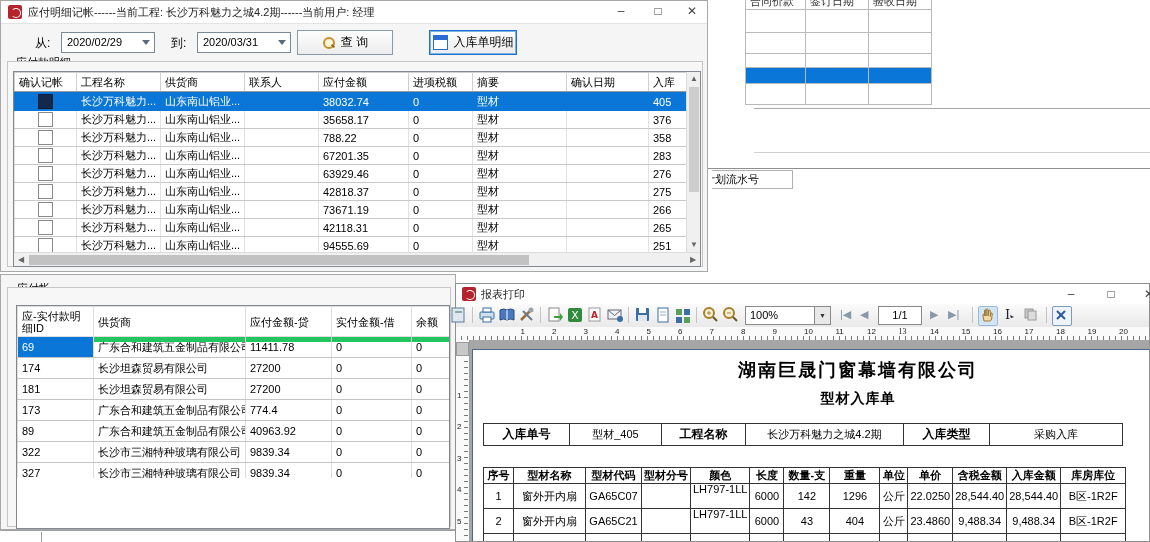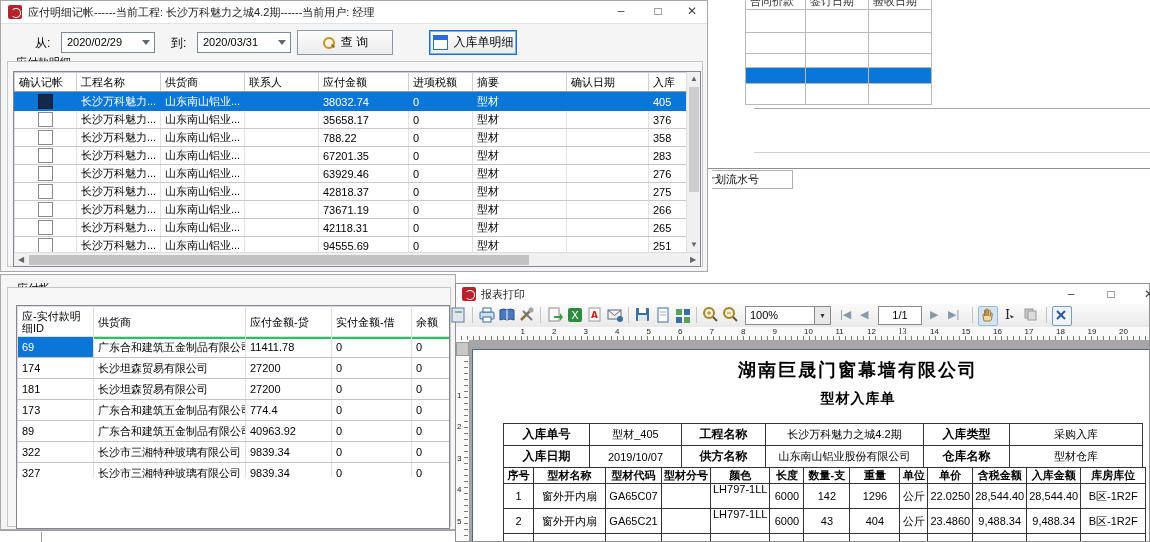--- a/index.html
+++ b/index.html
@@ -45,21 +45,21 @@
   .vscroll{position:absolute;width:14px;background:#f0f0f0;border-left:1px solid #dcdcdc;}
   .vscroll .sarrow{position:absolute;left:0;width:14px;height:14px;color:#666;font-size:8px;text-align:center;line-height:14px;}
   .vscroll .thumb{position:absolute;left:2px;width:10px;background:#cdcdcd;}
   .hscroll{position:absolute;height:14px;background:#f0f0f0;border-top:1px solid #dcdcdc;}
   .hscroll .sarrow{position:absolute;top:0;width:14px;height:14px;color:#666;font-size:8px;text-align:center;line-height:14px;}
   .hscroll .thumb{position:absolute;top:2px;height:10px;background:#c2c2c2;}
 
   
   #win2{left:0;top:274px;width:456px;height:256px;background:#f5f5f5;border:1px solid #a8a8a8;}
   #win2 .gtable td{height:20px;border:1px solid #dedede;border-bottom:1px solid #c4c4c4;}
-  #win2 .ghead td{border-bottom:3px solid #22c55e;height:29px;white-space:normal;line-height:12px;}
+  #win2 .ghead td{border-bottom:6px solid #22c55e;height:29px;white-space:normal;line-height:12px;}
   #frag-bl{left:0;top:530px;width:456px;height:12px;background:#fff;border-top:1px solid #9f9f9f;}
   #frag-bl .vline{position:absolute;left:41px;top:1px;width:1px;height:12px;background:#9f9f9f;}
 
   
   #bgfrag{left:706px;top:0;width:444px;height:283px;background:#ffffff;}
   #bgfrag .btable{position:absolute;left:6px;top:0;border-collapse:collapse;table-layout:fixed;margin-left:33px;}
   #bgfrag .btable td{border:1px solid #b9b9b9;padding:0;overflow:hidden;}
   #bgfrag .bhead td{border-top:none;height:8px;font-size:11px;color:#333;}
   #bgfrag .bhead .clip{margin-top:-6px;padding-left:4px;white-space:nowrap;}
   #bgfrag .brow-sel td{background:#0a77d8;}
@@ -83,21 +83,21 @@
   .hruler span{position:absolute;top:0;font-size:8px;color:#222;}
   .preview{position:absolute;left:0;top:56px;width:100%;height:201px;background:#a6a6a6;overflow:hidden;}
   .vruler{position:absolute;left:0;top:0;width:13px;height:100%;background:#fafafa;border-right:1px solid #a0a0a0;
           background-image:repeating-linear-gradient(0deg,transparent 0 5px,#777 5px 6px);background-size:4px 100%;background-position:8px 0;background-repeat:no-repeat;}
   .vruler span{position:absolute;left:1px;font-size:8px;color:#222;}
   .vruler .marker{position:absolute;left:0;top:2px;width:13px;height:14px;background:#c8c8c8;border:1px solid #9a9a9a;box-sizing:border-box;}
 
   .page{position:absolute;left:16px;top:9px;width:1200px;height:400px;background:#fff;border:1px solid #49688c;}
   .rtitle{position:absolute;left:0;top:8px;width:770px;text-align:center;font-size:18px;font-weight:bold;letter-spacing:2px;}
   .rsub{position:absolute;left:0;top:40px;width:770px;text-align:center;font-size:14px;font-weight:bold;letter-spacing:1px;}
-  .rtab{position:absolute;left:30px;border-collapse:collapse;table-layout:fixed;}
+  .rtab{position:absolute;left:10px;border-collapse:collapse;table-layout:fixed;}
   .rtab td{border:1px solid #333;padding:0 2px;overflow:hidden;white-space:nowrap;text-align:center;font-size:11px;}
   #rinfo{top:73px;}
   #rinfo td{height:21px;}
   #rinfo td.lab{font-weight:bold;font-size:12px;}
   #rdetail{top:117px;}
   #rdetail .hrow td{height:15px;font-weight:bold;font-size:11px;}
   #rdetail .drow td{height:24px;}
   #rdetail .drow td.coltop{vertical-align:top;line-height:11px;text-align:left;}
   #rdetail .erow td{height:19px;}
 
@@ -643,28 +643,20 @@
           </colgroup>
         <tbody id="rinfo-tbody">
             <tr>
               <td class="lab">入库单号</td>
               <td>型材_405</td>
               <td class="lab">工程名称</td>
               <td>长沙万科魅力之城4.2期</td>
               <td class="lab">入库类型</td>
               <td>采购入库</td>
             </tr>
-            <tr>
-              <td class="lab">入库日期</td>
-              <td>2019/10/07</td>
-              <td class="lab">供方名称</td>
-              <td>山东南山铝业股份有限公司</td>
-              <td class="lab">仓库名称</td>
-              <td>型材仓库</td>
-            </tr>
           </tbody>
       </table>
       <table class="rtab" id="rdetail">
         <colgroup>
             <col style="width:30px">
             <col style="width:72px">
             <col style="width:56px">
             <col style="width:48px">
             <col style="width:58px">
             <col style="width:34px">

